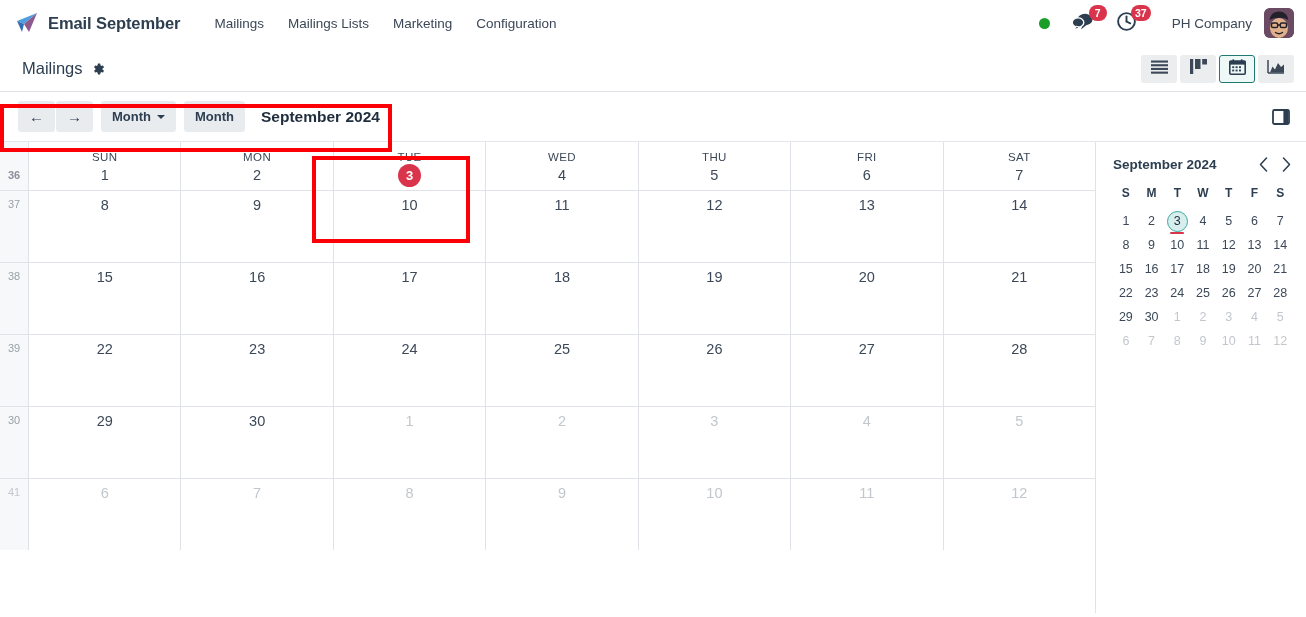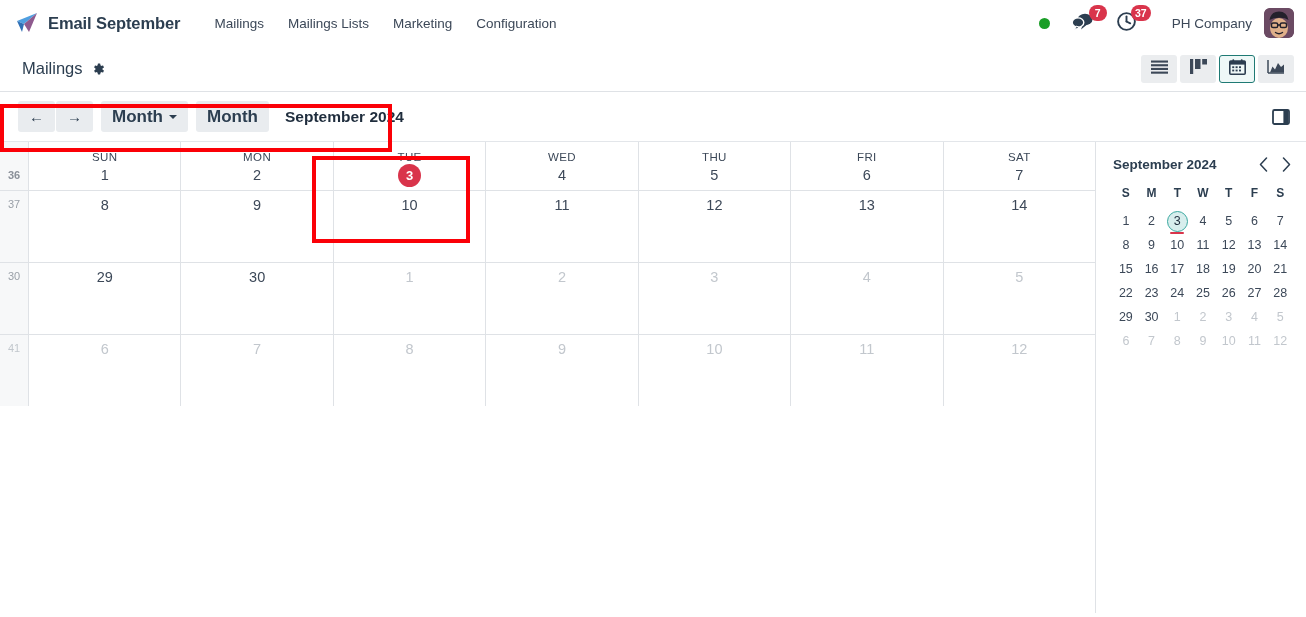--- a/index.html
+++ b/index.html
@@ -224,21 +224,21 @@
     background: #ffffff;
     border-bottom: 1px solid #e3e6ea;
     position: relative;
   }
   .btn-group { display: flex; align-items: center; }
   .tb-btn {
     background: #e9ecef;
     border: none;
     height: 31px;
     padding: 0 11px;
-    font-size: 17px;
+    font-size: 13px;
     color: #2c3e50;
     font-weight: 600;
     font-family: "Liberation Sans", sans-serif;
     cursor: pointer;
     border-radius: 3px;
     display: flex; align-items: center; justify-content: center;
     white-space: nowrap;
   }
   .tb-btn.arrow { width: 37px; padding: 0; font-weight: 400; font-size: 15px; }
   .tb-btn + .tb-btn { margin-left: 1px; }
@@ -668,20 +668,68 @@
             <span class="dnum">11</span>
           </div>
           <div class="day-cell">
             <span class="dnum">12</span>
           </div>
           <div class="day-cell">
             <span class="dnum">13</span>
           </div>
           <div class="day-cell">
             <span class="dnum">14</span>
+          </div>
+        </div>
+        <div class="week-row">
+          <div class="wn-cell">38</div>
+          <div class="day-cell">
+            <span class="dnum">15</span>
+          </div>
+          <div class="day-cell">
+            <span class="dnum">16</span>
+          </div>
+          <div class="day-cell">
+            <span class="dnum">17</span>
+          </div>
+          <div class="day-cell">
+            <span class="dnum">18</span>
+          </div>
+          <div class="day-cell">
+            <span class="dnum">19</span>
+          </div>
+          <div class="day-cell">
+            <span class="dnum">20</span>
+          </div>
+          <div class="day-cell">
+            <span class="dnum">21</span>
+          </div>
+        </div>
+        <div class="week-row">
+          <div class="wn-cell">39</div>
+          <div class="day-cell">
+            <span class="dnum">22</span>
+          </div>
+          <div class="day-cell">
+            <span class="dnum">23</span>
+          </div>
+          <div class="day-cell">
+            <span class="dnum">24</span>
+          </div>
+          <div class="day-cell">
+            <span class="dnum">25</span>
+          </div>
+          <div class="day-cell">
+            <span class="dnum">26</span>
+          </div>
+          <div class="day-cell">
+            <span class="dnum">27</span>
+          </div>
+          <div class="day-cell">
+            <span class="dnum">28</span>
           </div>
         </div>
         <div class="week-row">
           <div class="wn-cell">30</div>
           <div class="day-cell">
             <span class="dnum">29</span>
           </div>
           <div class="day-cell">
             <span class="dnum">30</span>
           </div>

